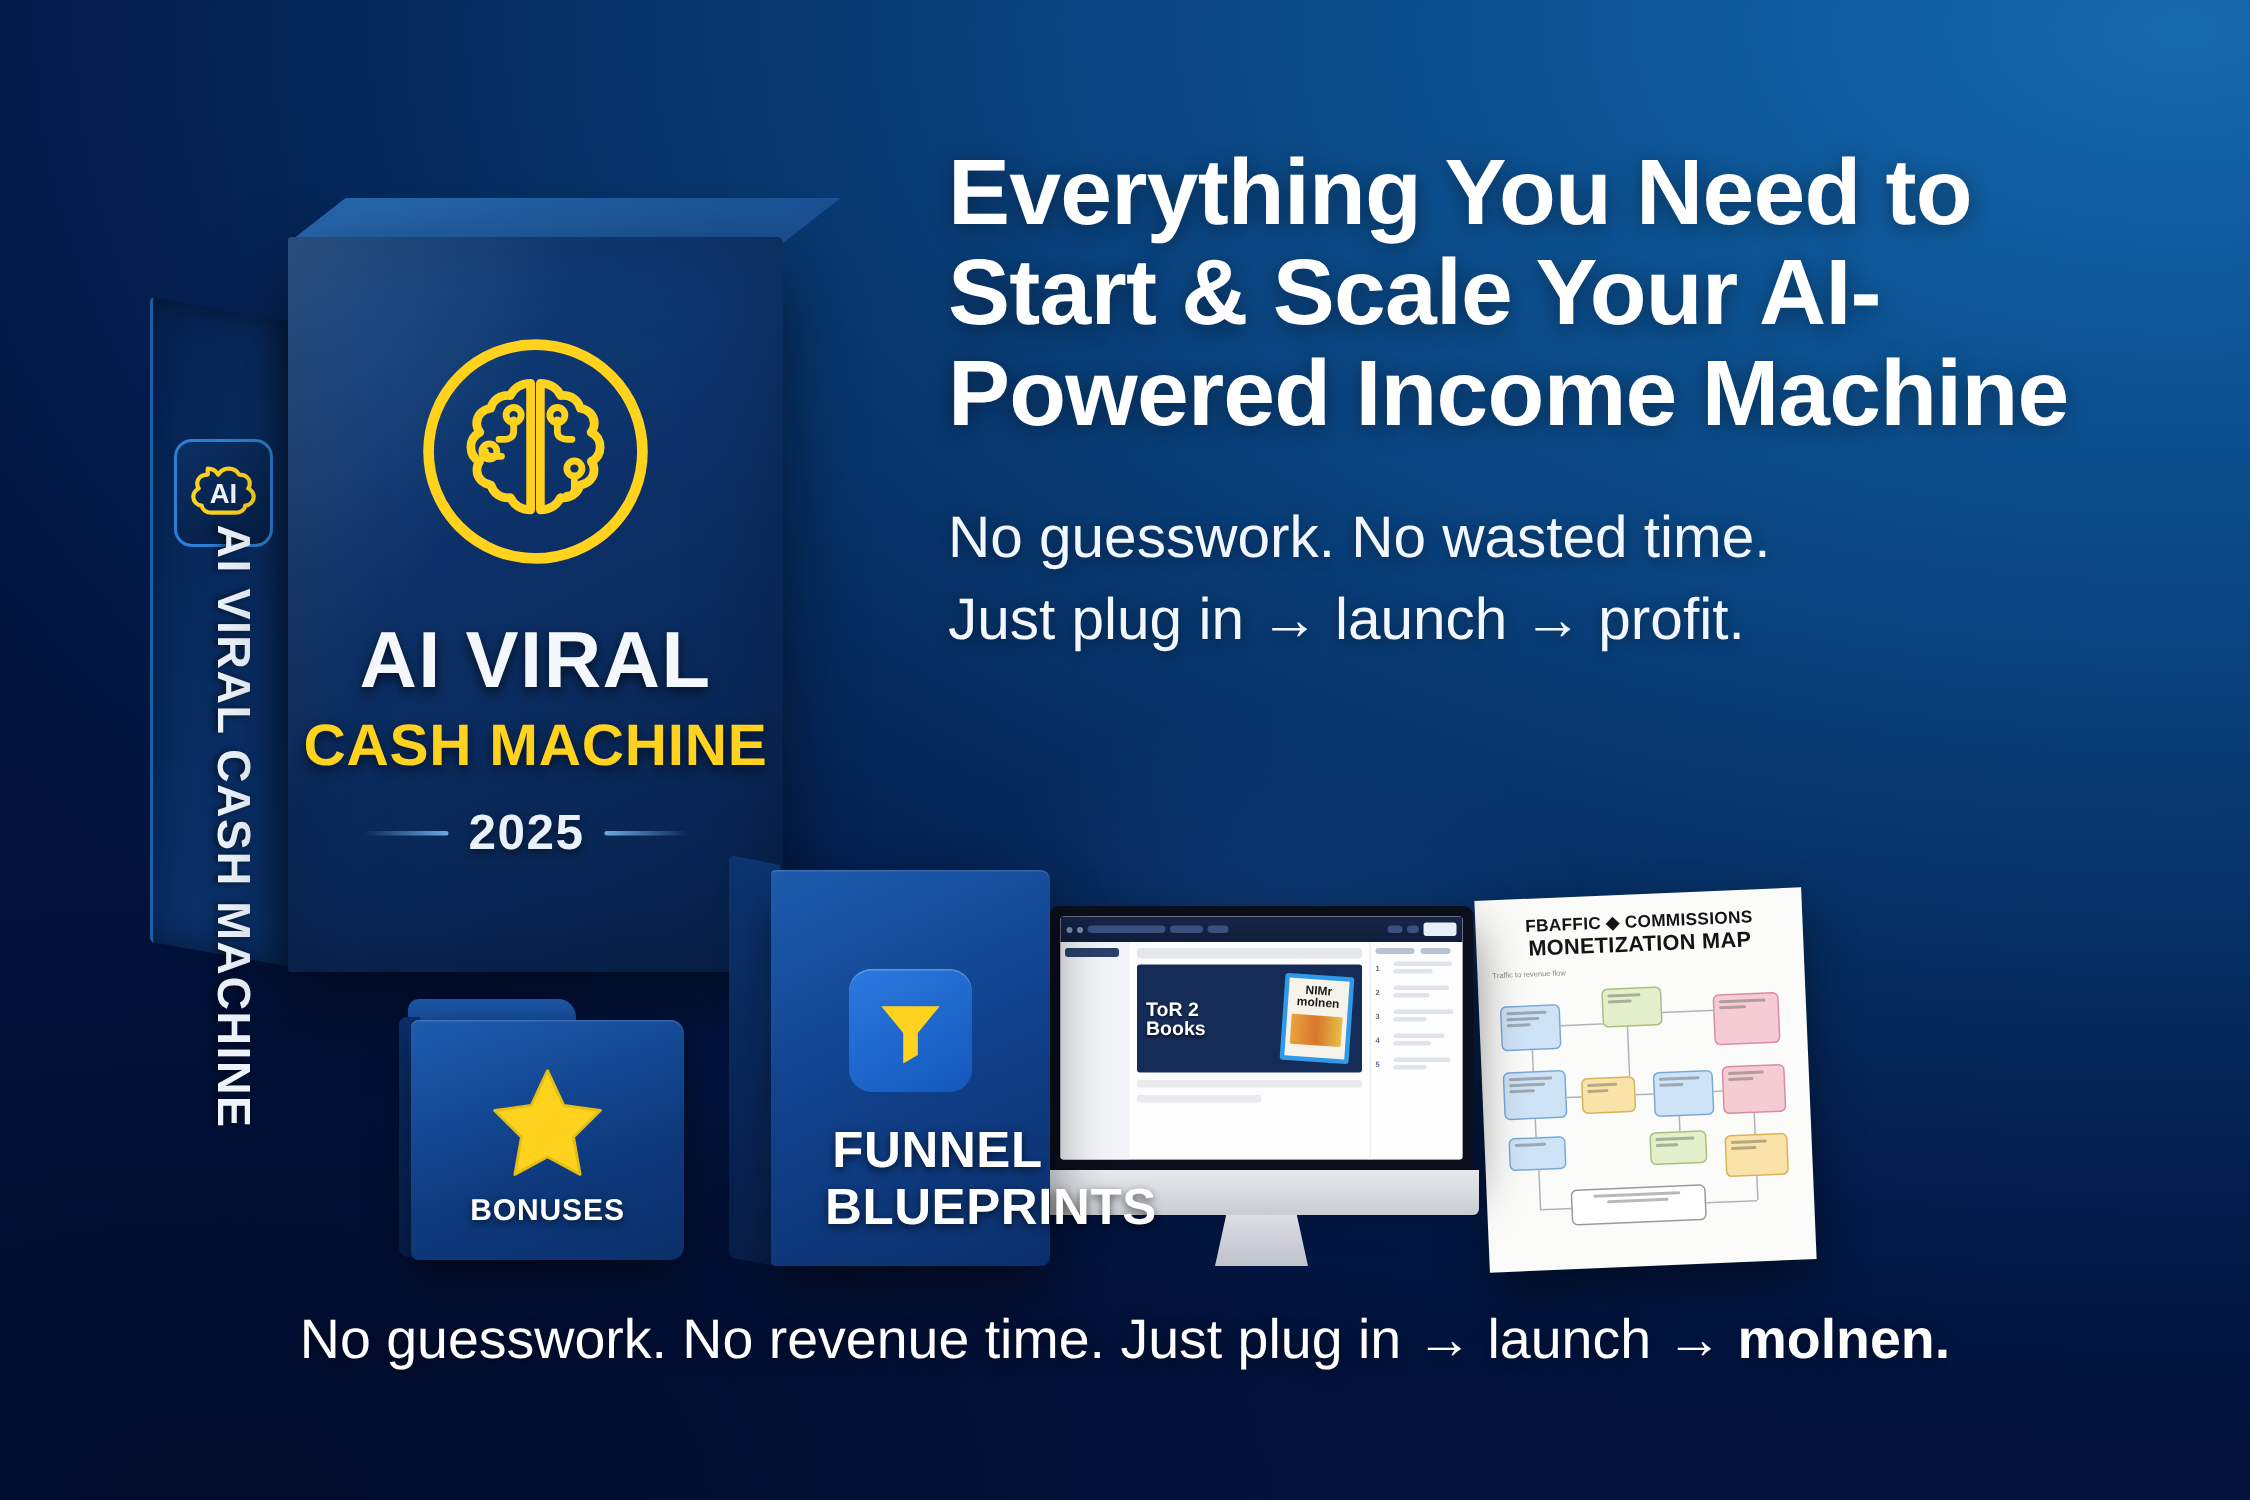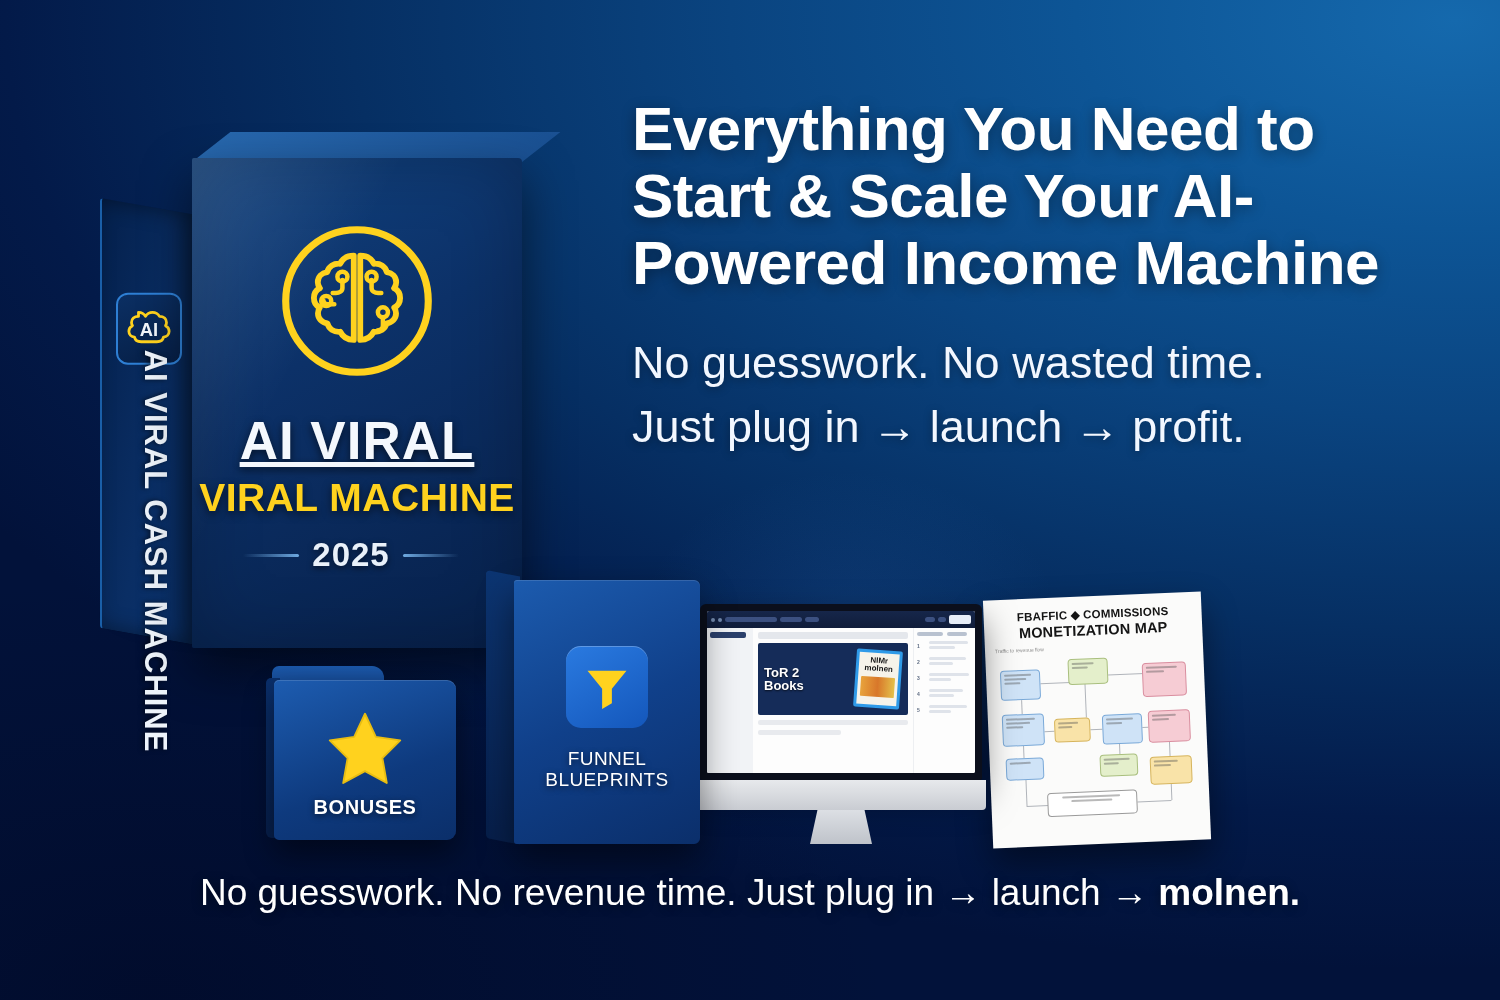--- a/index.html
+++ b/index.html
@@ -24,21 +24,21 @@
     pointer-events:none;
   }
 
   
   .copy { position:absolute; left:632px; top:96px; width:760px; z-index:30; }
   .headline {
     font-size:62px; line-height:1.08; font-weight:bold; color:#ffffff;
     letter-spacing:-0.5px; text-shadow:0 3px 14px rgba(0,0,0,.38);
   }
   .subcopy {
-    margin-top:34px; font-size:45px; line-height:1.42; color:#f2f7ff;
+    margin-top:34px; font-size:39px; line-height:1.42; color:#f2f7ff;
     font-weight:400; text-shadow:0 2px 9px rgba(0,0,0,.35);
   }
 
   
   .tagline {
     position:absolute; left:0; right:0; top:872px; text-align:center;
     font-size:37px; color:#ffffff; z-index:40;
     text-shadow:0 2px 11px rgba(0,0,0,.45); white-space:nowrap;
   }
   .tagline b { font-weight:bold; }
@@ -91,21 +91,20 @@
   .box-top {
     position:absolute; left:96px; top:-8px; width:330px; height:30px;
     background:linear-gradient(90deg,#2a6db5,#1c5396);
     transform:skewX(-52deg); transform-origin:bottom left; opacity:.9;
   }
   .brain-logo { position:absolute; left:50%; top:62px; transform:translateX(-50%); width:162px; height:162px; }
   .brand-main {
     position:absolute; left:0; right:0; top:252px; text-align:center;
     font-size:53px; font-weight:bold; color:#f4f8fd; letter-spacing:1px;
     text-shadow:0 3px 8px rgba(0,0,0,.6);
-    text-decoration:underline;
   }
   .brand-sub {
     position:absolute; left:0; right:0; top:318px; text-align:center;
     font-size:39px; font-weight:bold; color:#ffd21e; letter-spacing:.5px;
     text-shadow:0 3px 8px rgba(0,0,0,.55);
   }
   .brand-year-row {
     position:absolute; left:0; right:12px; top:378px;
     display:flex; align-items:center; justify-content:center; gap:13px;
   }
@@ -159,22 +158,22 @@
   .fb-icon {
     position:absolute; left:50%; top:66px; transform:translateX(-50%);
     width:82px; height:82px; border-radius:15px;
     background:linear-gradient(150deg,#2a7ae0,#1457bb);
     display:flex; align-items:center; justify-content:center;
     box-shadow:inset 0 1px 0 rgba(255,255,255,.25);
   }
   .fb-icon svg { width:52px; height:52px; }
   .fb-label {
     position:absolute; left:0; right:0; top:168px; text-align:center;
-    font-size:19px; font-weight:normal; color:#ffffff; line-height:1.12;
-    letter-spacing:.4px; text-shadow:0 2px 6px rgba(0,0,0,.6);
+    font-size:34px; font-weight:bold; color:#ffffff; line-height:1.12;
+    letter-spacing:.4px; text-shadow:0 2px 6px rgba(0,0,0,.6);padding-left:36px;
   }
 
   
   .monitor { position:absolute; left:700px; top:604px; width:282px; height:245px; z-index:22; }
   .mon-bezel {
     position:absolute; left:0; top:0; width:282px; height:176px;
     background:#0b0f1c; border-radius:6px 6px 2px 2px;
     box-shadow:0 16px 34px rgba(0,0,0,.5);
     padding:6px;
   }
@@ -300,21 +299,21 @@
         <path d="M36 52h-4c-1.6 0-2.6-.8-2.6-2" fill="none" stroke="#ffd21e" stroke-width="2.8" stroke-linecap="round"></path>
         <circle cx="41" cy="35" r="3.1" fill="none" stroke="#ffd21e" stroke-width="2.8"></circle>
         <circle cx="31" cy="50" r="3.1" fill="none" stroke="#ffd21e" stroke-width="2.8"></circle>
         <path d="M59 37v5c0 2 2 3 4 3h2" fill="none" stroke="#ffd21e" stroke-width="2.8" stroke-linecap="round"></path>
         <circle cx="59" cy="35" r="3.1" fill="none" stroke="#ffd21e" stroke-width="2.8"></circle>
         <path d="M66 60v5c0 2-1.4 3-3 3" fill="none" stroke="#ffd21e" stroke-width="2.8" stroke-linecap="round"></path>
         <circle cx="66" cy="57" r="3.1" fill="none" stroke="#ffd21e" stroke-width="2.8"></circle>
       </svg>
 
       <div class="brand-main">AI VIRAL</div>
-      <div class="brand-sub">VIRAL MACHINE</div>
+      <div class="brand-sub">CASH MACHINE</div>
       <div class="brand-year-row">
         <span class="rule"></span>
         <span class="brand-year">2025</span>
         <span class="rule r2"></span>
       </div>
     </div>
   </div>
 
   <div class="fb">
     <div class="fb-side"></div>

